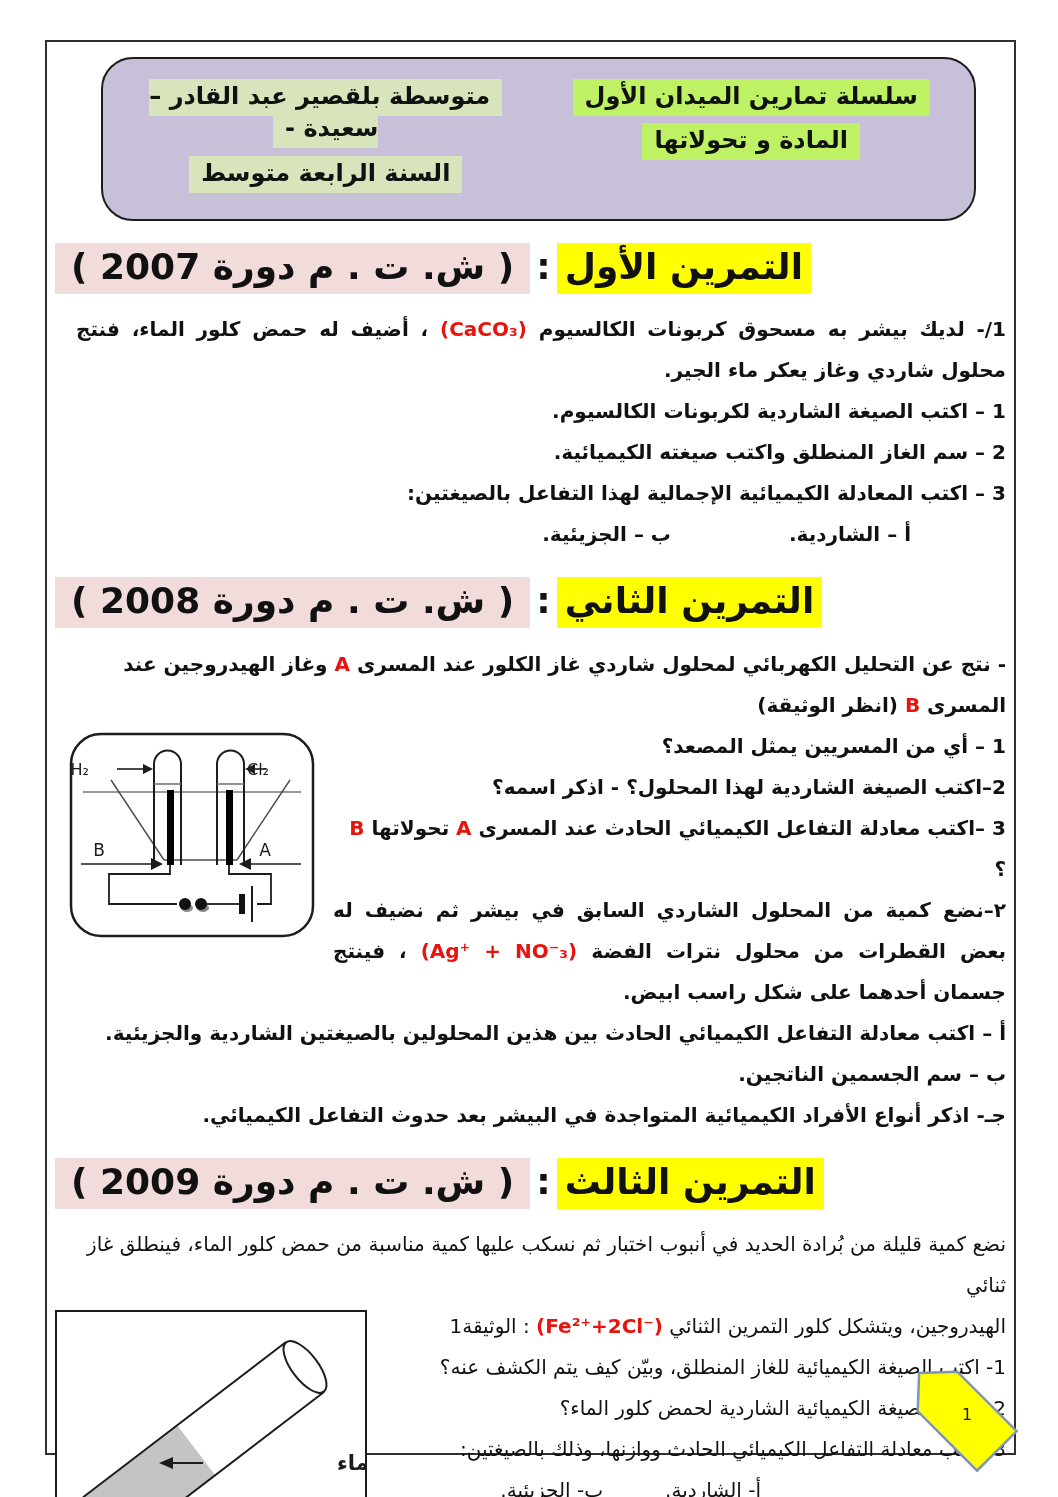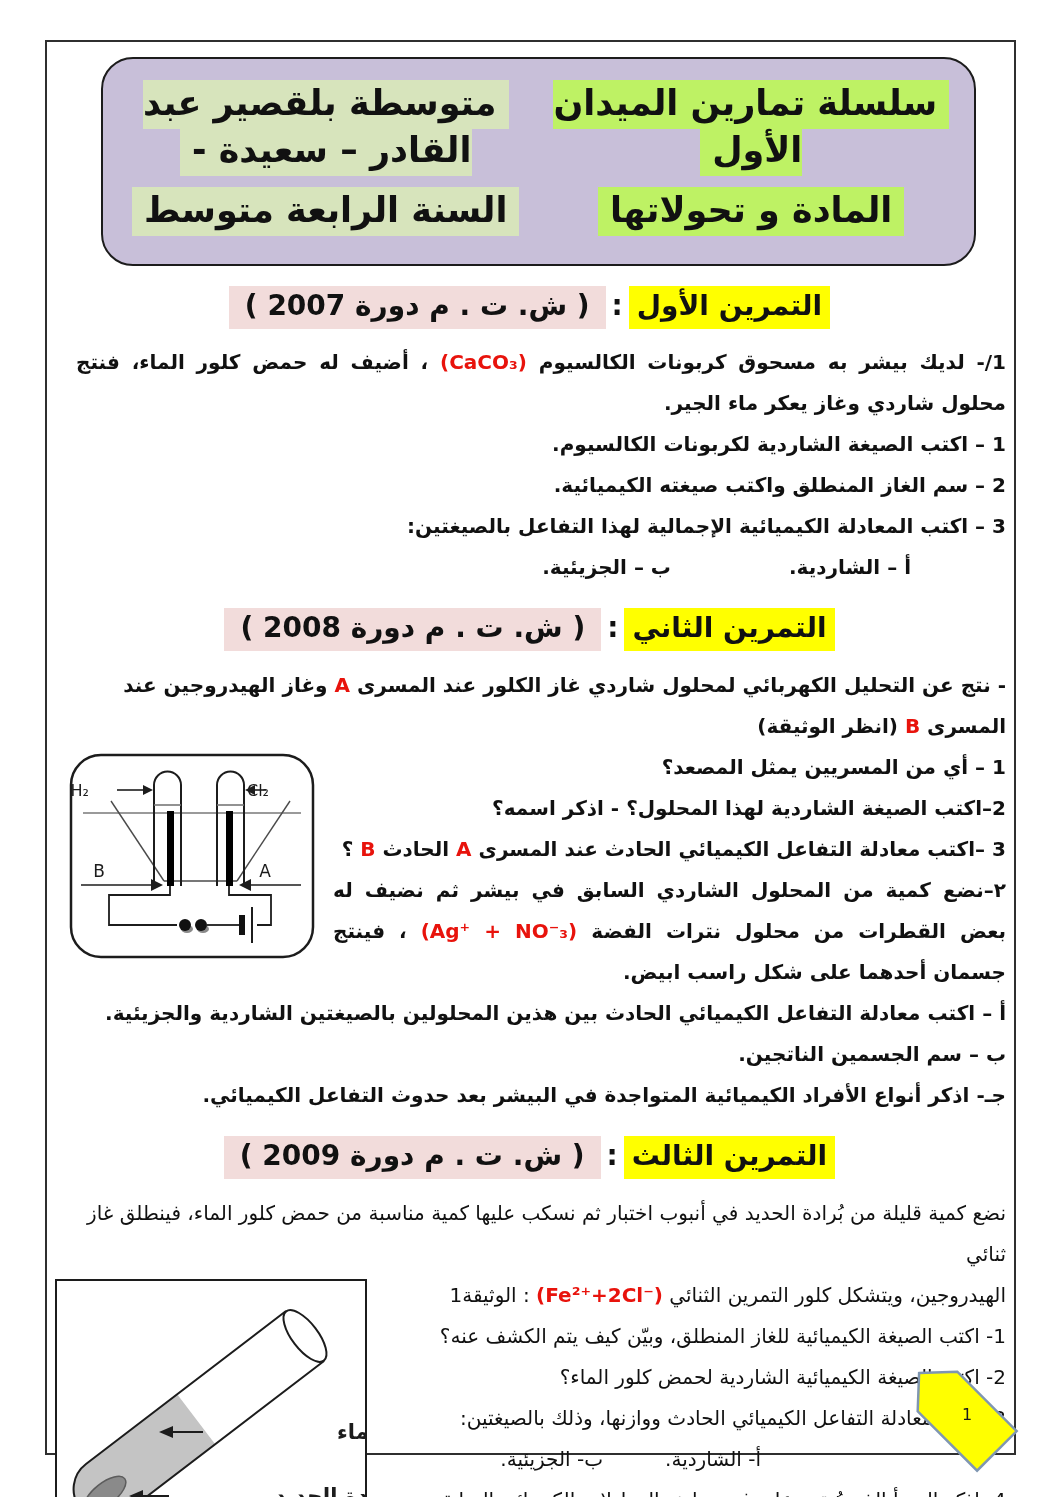--- a/index.html
+++ b/index.html
@@ -13,26 +13,26 @@
     position:absolute; left:45px; top:40px; width:971px; height:1415px;
     border:2px solid #2f2f2f; background:#fff; padding:0 8px;
     direction:rtl;
   }
   
   .hdr {
     margin:15px 30px 0 46px; background:#c8bfd9; border:2px solid #1c1c1c;
     border-radius:32px; display:flex; padding:16px 10px 18px;
   }
   .hdr-col { width:50%; text-align:center; }
-  .hdr-line { margin:5px 0 12px; font-size:35px; font-weight:700; line-height:1.35; }
+  .hdr-line { margin:5px 0 12px; font-size:24px; font-weight:700; line-height:1.35; }
   .hl-orange { background:#bef264; padding:3px 12px 6px; }
   .hl-green  { background:#d7e4bc; padding:3px 12px 6px; }
   
   .ex-title {
-    margin:20px 2px 16px 0; text-align:center; font-size:28px; font-weight:700;
+    margin:20px 2px 16px 0; text-align:left; font-size:36px; font-weight:700;
     line-height:1.45;
   }
   .hl-yellow { background:#ffff00; padding:3px 8px 7px; }
   .hl-pink   { background:#f2dcdb; padding:3px 16px 7px; }
   .ex-title .sep { padding:0 6px; }
   
   .bodytext p { margin:0; font-size:20px; line-height:2.05; text-align:right; }
   .w700 p { font-weight:700;margin-left:21px; }
   .w400 p { font-weight:400; }
   .just { text-align:justify !important; text-align-last:right; }
@@ -141,21 +141,21 @@
           <rect x="170" y="162" width="6" height="20" fill="#111"></rect>
           <line x1="183" y1="154" x2="183" y2="190" stroke="#1c1c1c" stroke-width="2"></line>
         </svg>
       </div>
 
       <p>1 – أي من المسريين يمثل المصعد؟</p>
       <p>2–اكتب الصيغة الشاردية لهذا المحلول؟ - اذكر اسمه؟</p>
       <p>
         <span>3 –اكتب معادلة التفاعل الكيميائي الحادث عند المسرى</span>
         <span class="red">A</span>
-        <span>الحادث</span>
+        <span>تحولاتها</span>
         <span class="red">B</span>
         <span>؟</span>
       </p>
       <p class="just">
         <span>٢–نضع كمية من المحلول الشاردي السابق في بيشر ثم نضيف له بعض القطرات من محلول نترات الفضة</span>
         <span class="red ltr" dir="ltr">(Ag⁺ + NO⁻₃)</span>
         <span>، فينتج جسمان أحدهما على شكل راسب ابيض.</span>
       </p>
       <p>أ – اكتب معادلة التفاعل الكيميائي الحادث بين هذين المحلولين بالصيغتين الشاردية والجزيئية.</p>
       <p>ب – سم الجسمين الناتجين.</p>

